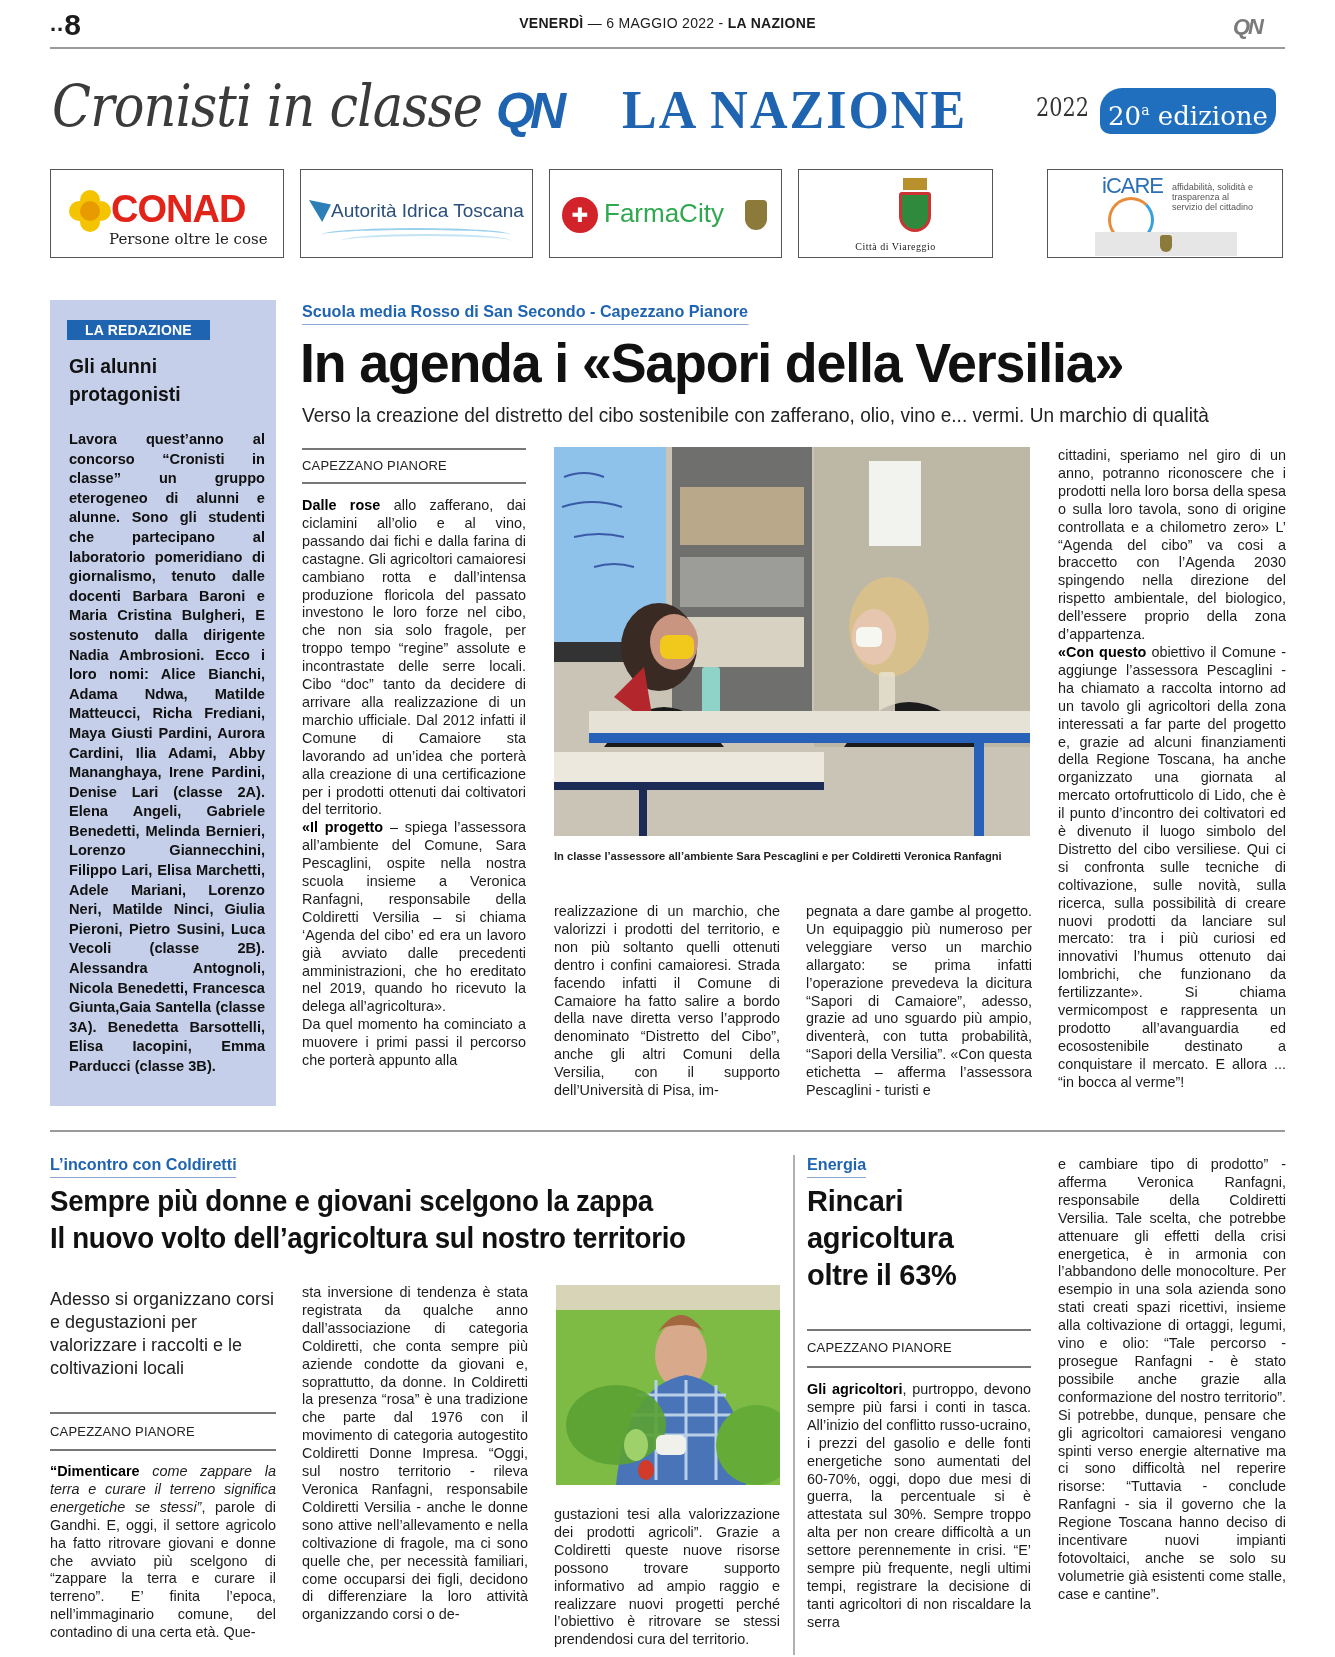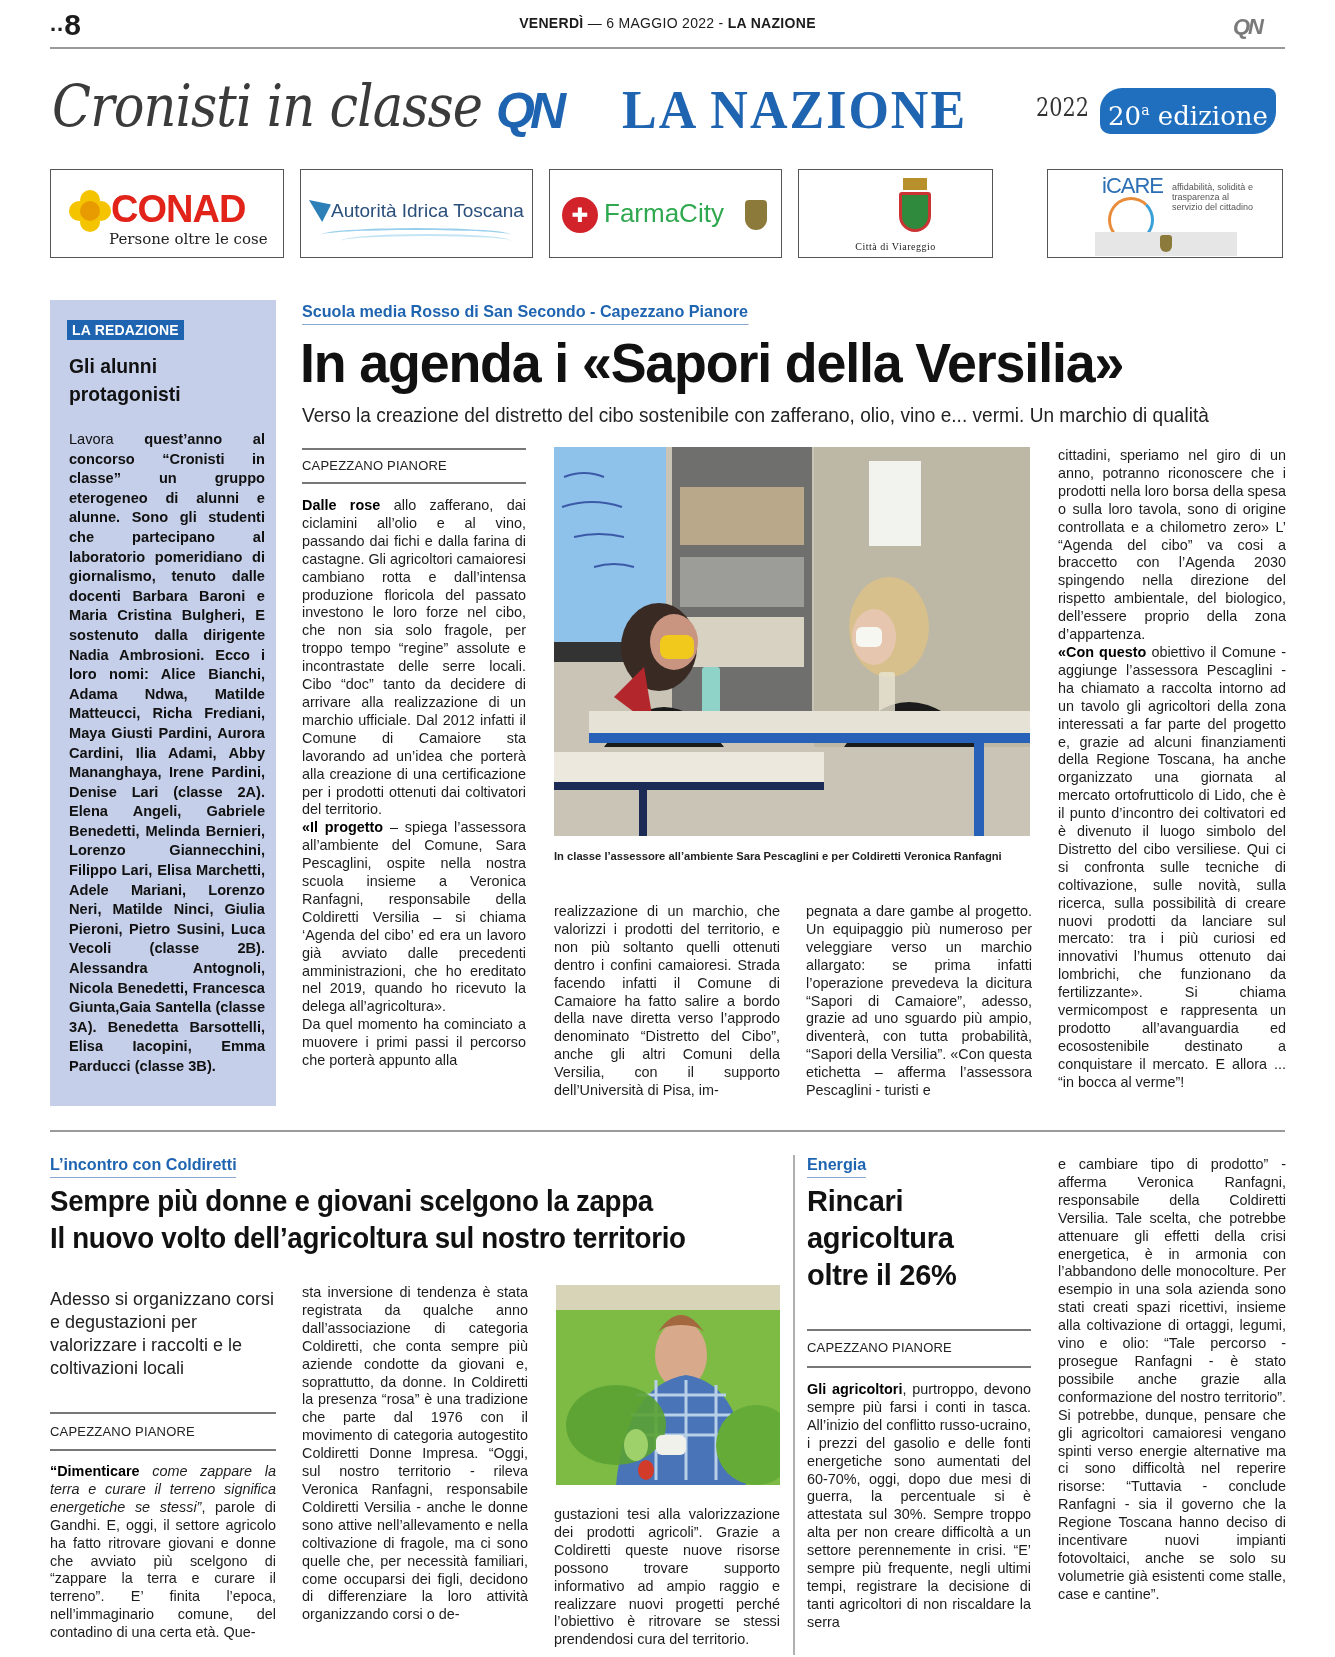--- a/index.html
+++ b/index.html
@@ -53,24 +53,24 @@
   .via-name { position: absolute; left: 0; width: 100%; top: 71px; text-align: center; font-family: "Liberation Serif", serif; font-size: 10px; color: #222; letter-spacing: .5px; }
 
   .icare-word { position: absolute; left: 54px; top: 3px; font-size: 22px; color: #2c6fb5; letter-spacing: -1px; }
   .icare-ring { position: absolute; left: 60px; top: 27px; width: 46px; height: 46px; border-radius: 50%; border: 3px solid #e98c3a; border-right-color: #3aa0d8; border-bottom-color: #9c4fb0; }
   .icare-tag { position: absolute; left: 124px; top: 12px; font-size: 9px; line-height: 10px; color: #555; width: 90px; }
   .icare-strip { position: absolute; left: 47px; top: 62px; width: 142px; height: 24px; background: #e6e6e6; }
   .icare-strip::after { content: ""; position: absolute; left: 65px; top: 3px; width: 12px; height: 17px; background: #8c7a3b; border-radius: 3px 3px 6px 6px; }
 
   
   .side { left: 50px; top: 300px; width: 226px; height: 806px; background: #c5cfe9; }
-  .side-tag { position: absolute; left: 17px; top: 20px; background: #1f64b0; color: #fff; font-size: 14px; font-weight: 700; padding: 2px 5px; letter-spacing: .2px; }
+  .side-tag { position: absolute; left: 17px; top: 20px; background: #1f64b0; color: #fff; font-size: 14px; font-weight: 700; padding: 2px 18px; letter-spacing: .2px; }
   .side-title { position: absolute; left: 19px; top: 52px; font-size: 21px; font-weight: 700; line-height: 28px; color: #111; transform: scaleX(0.92); transform-origin: left top; }
   .side-body { position: absolute; left: 19px; top: 130px; width: 196px; font-size: 14.6px; line-height: 19.6px; color: #111; text-align: justify; hyphens: manual; font-weight: 600; }
-  .side-body b { font-weight: 400; }
+  .side-body b { font-weight: 700; }
 
   
   .kicker { font-size: 17px; color: #1f64b0; border-bottom: 1.5px solid #8aa7d1; padding-bottom: 2px; display: inline-block; font-weight: 600; transform: scaleX(0.95); transform-origin: left top; }
   .main-kicker { left: 302px; top: 302px; }
   .main-title { left: 300px; top: 330px; font-size: 56px; font-weight: 900; letter-spacing: -1.2px; color: #111; white-space: nowrap; transform: scaleX(0.96); transform-origin: left top; }
   .main-sub { left: 302px; top: 403px; width: 985px; font-size: 20.5px; color: #222; white-space: nowrap; transform: scaleX(0.93); transform-origin: left top; }
 
   .dateline-rule { height: 1.5px; background: #777; }
   .dateline { font-size: 13px; color: #222; letter-spacing: .2px; }
 
@@ -258,18 +258,18 @@
     <ellipse cx="80" cy="160" rx="12" ry="16" fill="#9fd16a"></ellipse>
     <ellipse cx="90" cy="185" rx="8" ry="10" fill="#d23a2a"></ellipse>
     <rect x="100" y="150" width="30" height="20" rx="6" fill="#f1f1ec"></rect>
   </svg>
 </div>
 <div class="abs col a2-col3">gustazioni tesi alla valorizzazione dei prodotti agricoli”. Grazie a Coldiretti queste nuove risorse possono trovare supporto informativo ad ampio raggio e realizzare nuovi progetti perché l’obiettivo è ritrovare se stessi prendendosi cura del territorio.</div>
 
 <div class="abs vrule"></div>
 
 <div class="abs kicker a3-kicker">Energia</div>
-<h2 class="abs a3-title" style="width:200px">Rincari agricoltura oltre il 26%</h2>
+<h2 class="abs a3-title" style="width:200px">Rincari agricoltura oltre il 63%</h2>
 <div class="abs dateline-rule a3-rule1"></div>
 <div class="abs dateline a3-date">CAPEZZANO PIANORE</div>
 <div class="abs dateline-rule a3-rule2"></div>
 <div class="abs col a3-col1"><b>Gli agricoltori</b><span>, purtroppo, devono sempre più farsi i conti in tasca. All’inizio del conflitto russo-ucraino, i prezzi del gasolio e delle fonti energetiche sono aumentati del 60-70%, oggi, dopo due mesi di guerra, la percentuale si è attestata sul 30%. Sempre troppo alta per non creare difficoltà a un settore perennemente in crisi. “E’ sempre più frequente, negli ultimi tempi, registrare la decisione di tanti agricoltori di non riscaldare la serra</span></div>
 <div class="abs col a3-col2">e cambiare tipo di prodotto” - afferma Veronica Ranfagni, responsabile della Coldiretti Versilia. Tale scelta, che potrebbe attenuare gli effetti della crisi energetica, è in armonia con l’abbandono delle monocolture. Per esempio in una sola azienda sono stati creati spazi ricettivi, insieme alla coltivazione di ortaggi, legumi, vino e olio: “Tale percorso - prosegue Ranfagni - è stato possibile anche grazie alla conformazione del nostro territorio”. Si potrebbe, dunque, pensare che gli agricoltori camaioresi vengano spinti verso energie alternative ma ci sono difficoltà nel reperire risorse: “Tuttavia - conclude Ranfagni - sia il governo che la Regione Toscana hanno deciso di incentivare nuovi impianti fotovoltaici, anche se solo su volumetrie già esistenti come stalle, case e cantine”.</div>
 
 </body></html>

